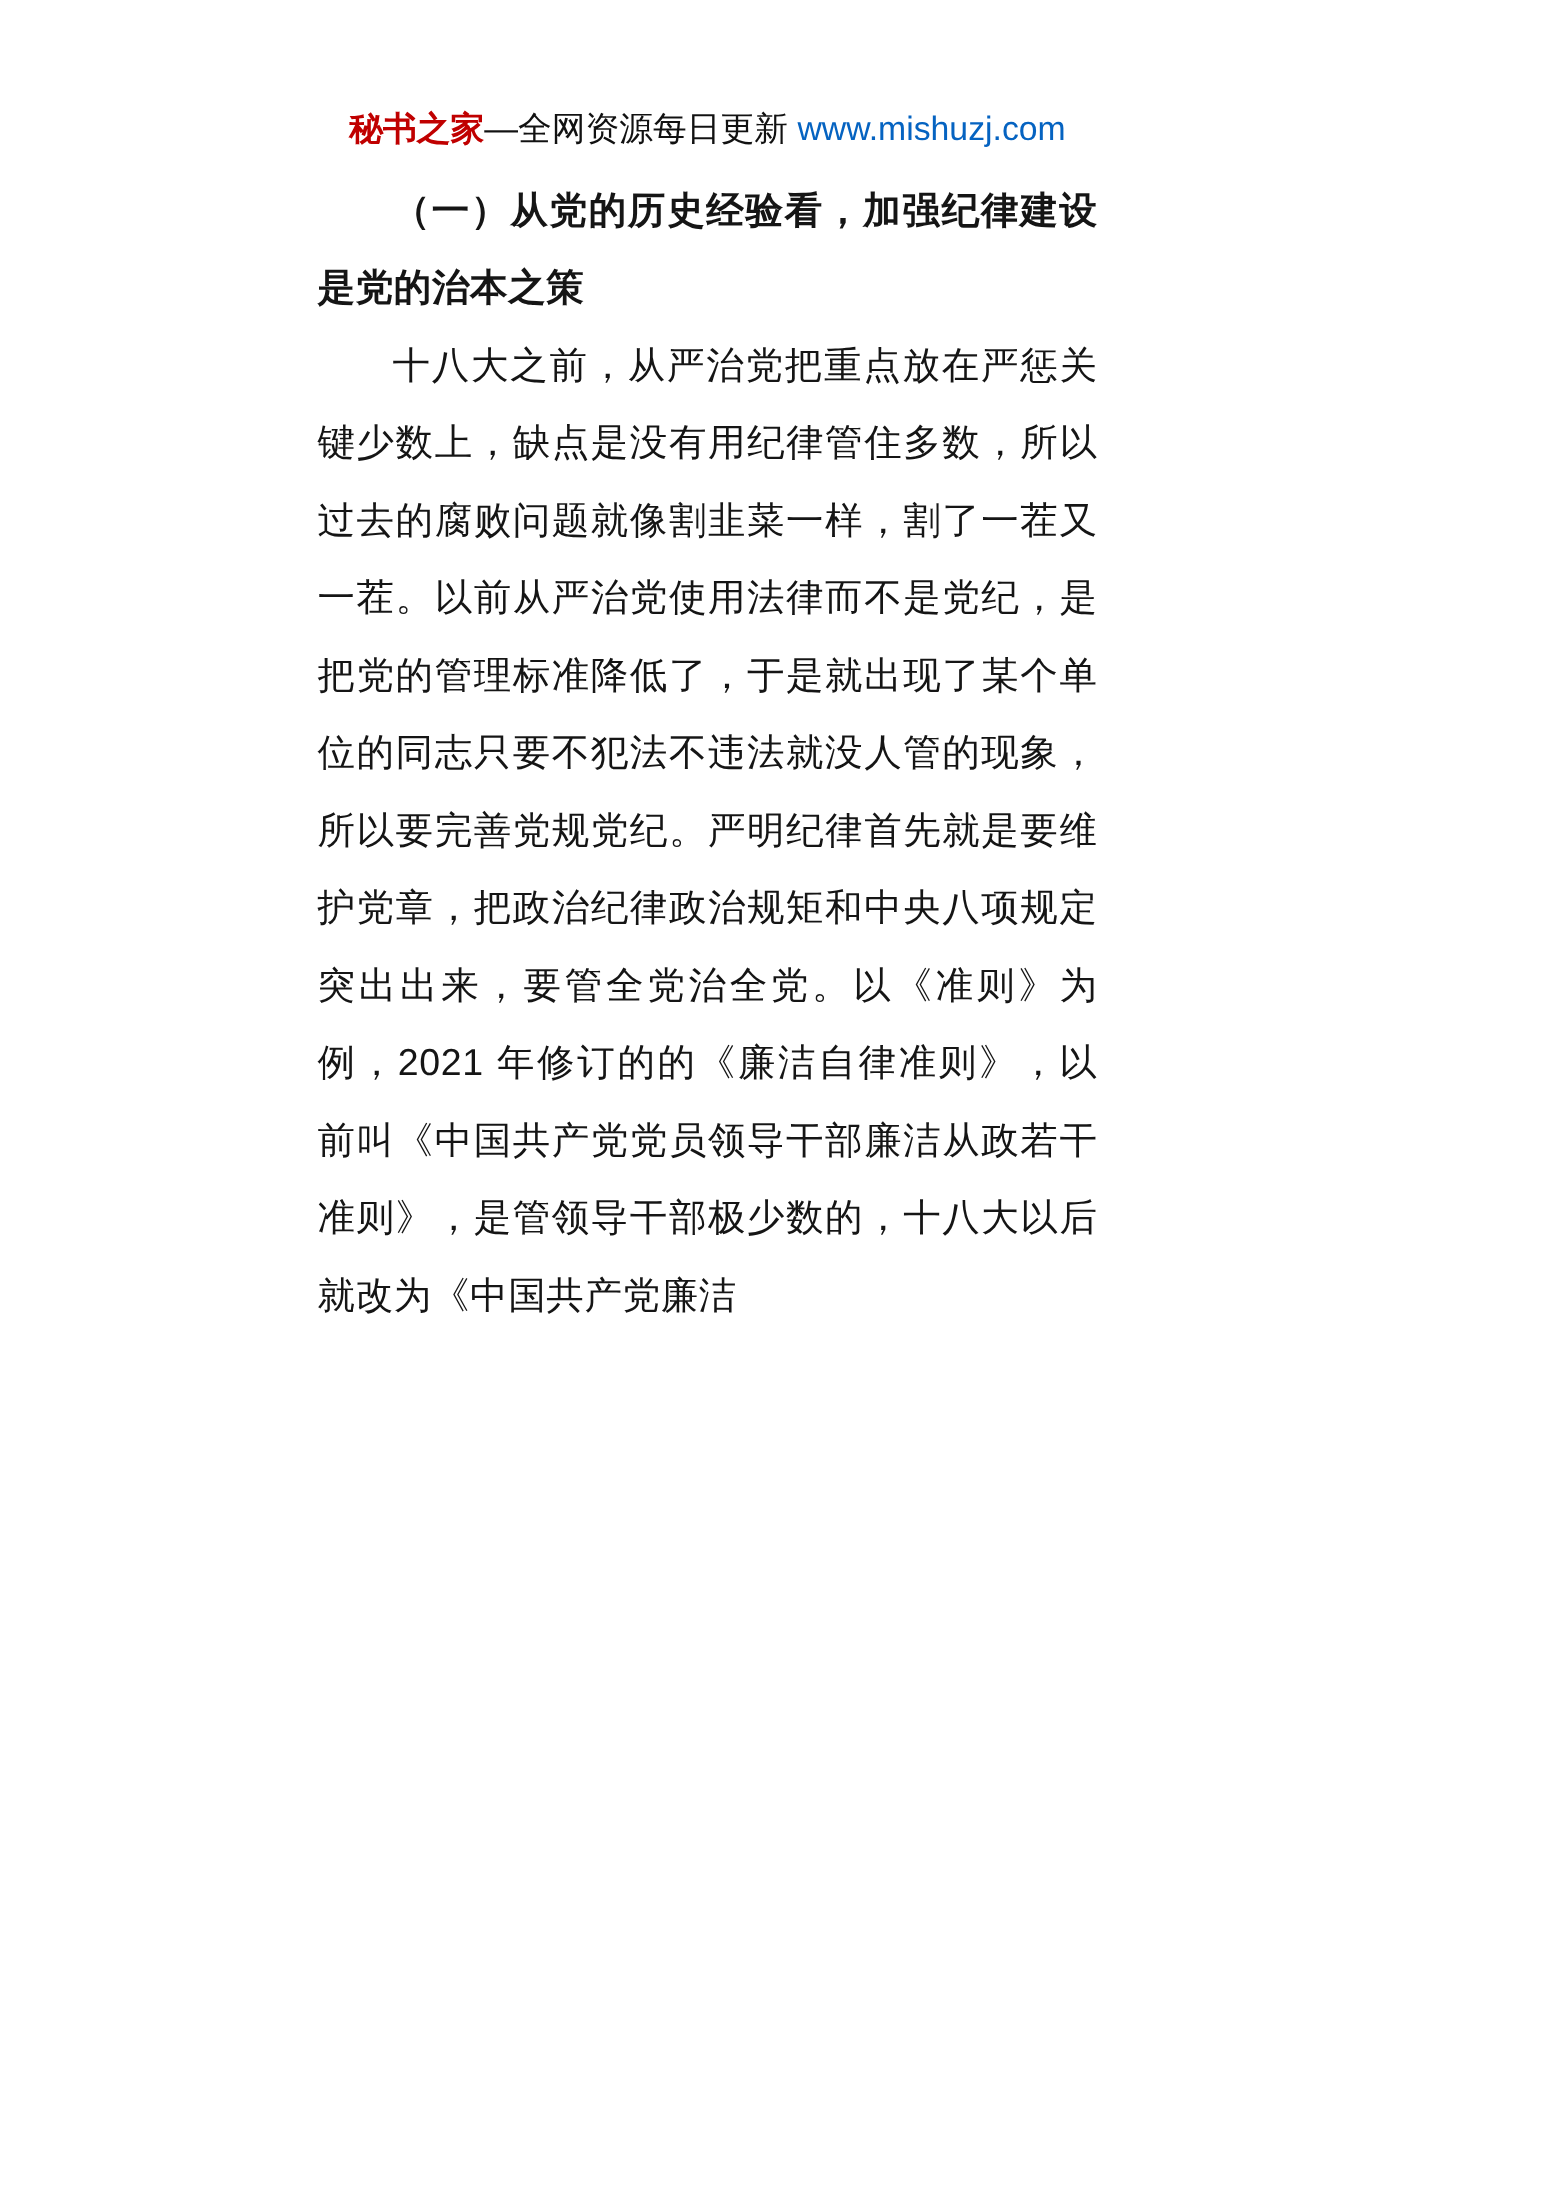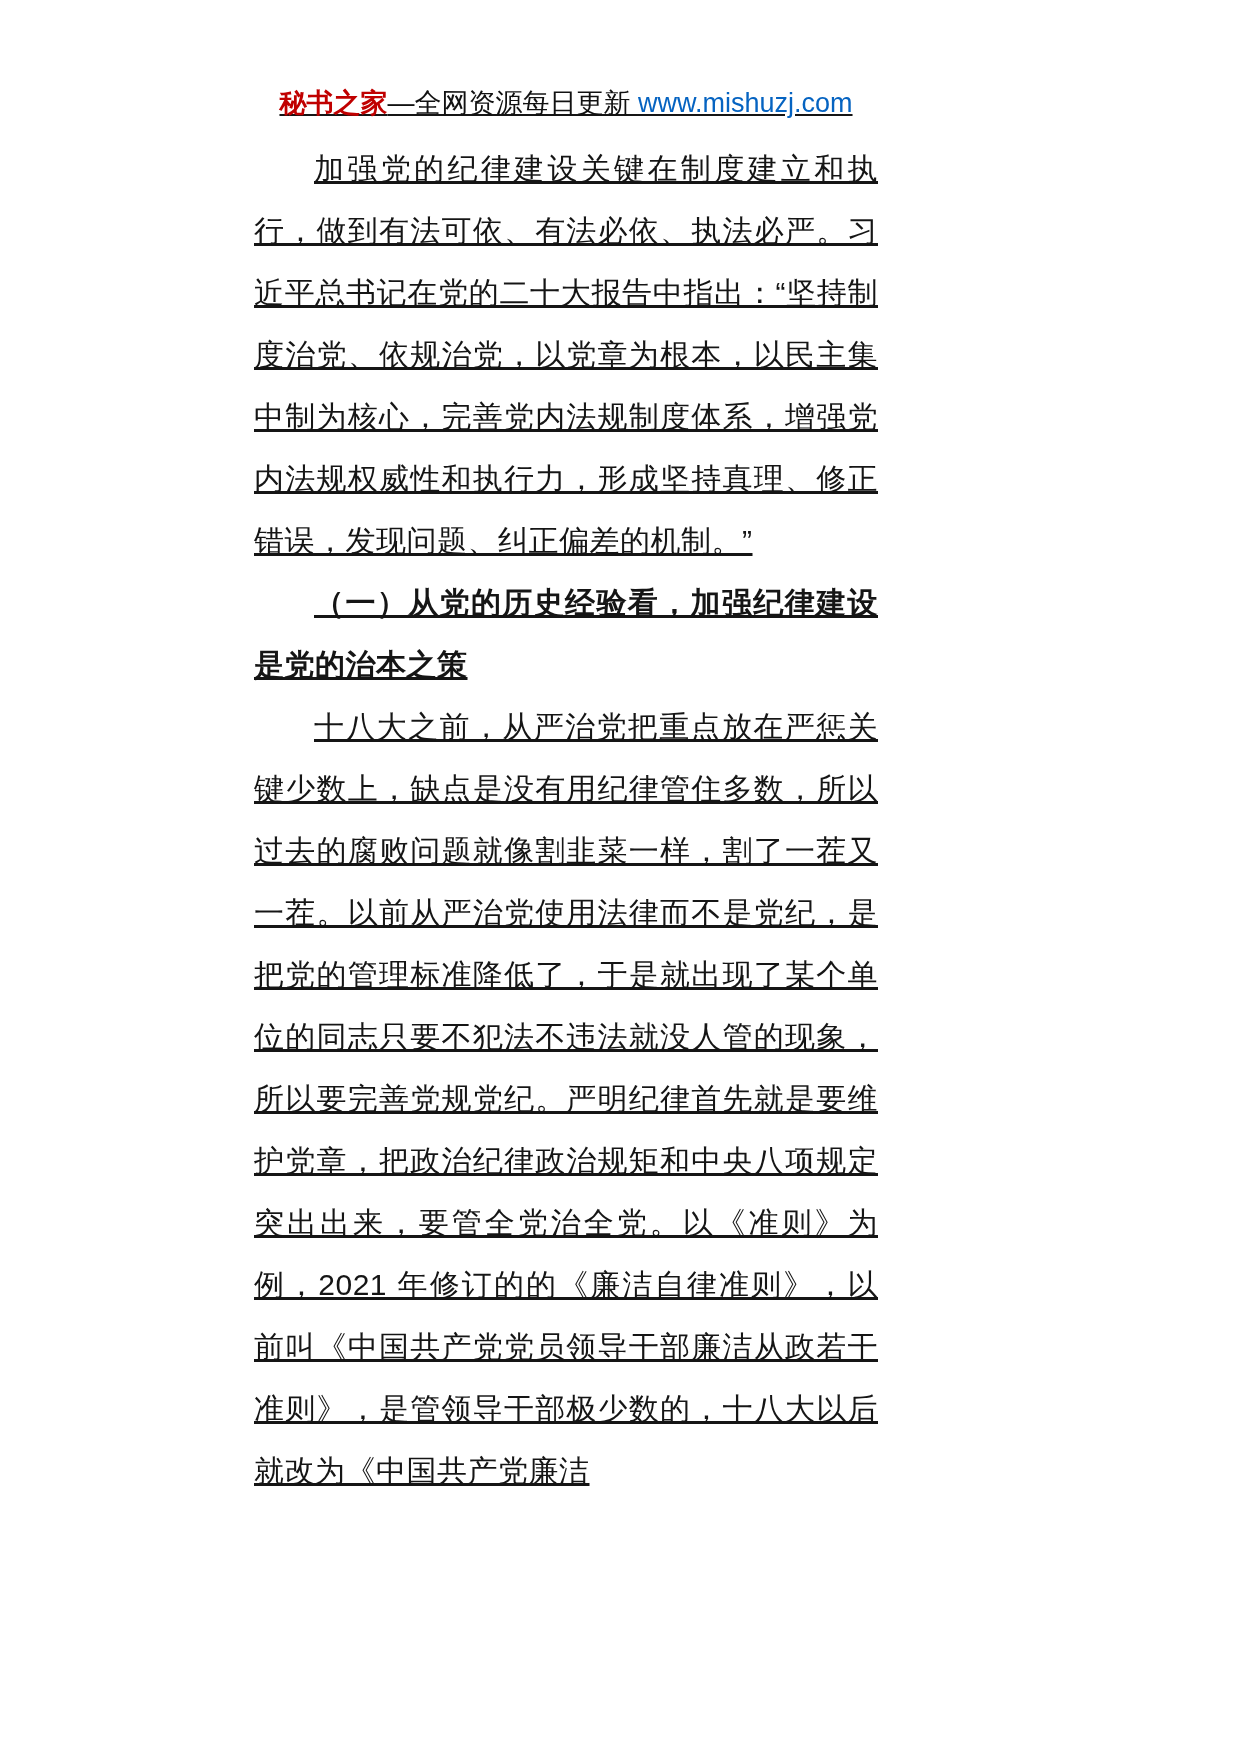--- a/index.html
+++ b/index.html
@@ -11,21 +11,20 @@
     position: relative;
     width: 1072px;
     height: 1754px;
     margin: 0 auto;
     background: #ffffff;
     box-sizing: border-box;
     padding: 82px 278px 40px 170px;
     font-family: "Liberation Sans", "DejaVu Sans", sans-serif;
     color: #151515;
     overflow: hidden;
-    text-decoration: underline;
   }
   .doc-header {
     text-align: center;
     font-size: 27px;
     line-height: 42px;
     margin-bottom: 14px;
     white-space: nowrap;
   }
   .doc-header .brand {
     font-weight: 700;
@@ -58,18 +57,17 @@
 </head>
 <body>
 
 <div class="page">
 
   <div class="doc-header">
     <span class="brand" style="color: rgb(192, 0, 0);">秘书之家</span><span class="tagline">—全网资源每日更新 </span><span class="url" style="color: rgb(5, 99, 193);">www.mishuzj.com</span>
   </div>
 
   <div class="content">
-    <p>加强党的纪律建设关键在制度建立和执行，做到有法可依、有法必依、执法必严。习近平总书记在党的二十大报告中指出：“坚持制度治党、依规治党，以党章为根本，以民主集中制为核心，完善党内法规制度体系，增强党内法规权威性和执行力，形成坚持真理、修正错误，发现问题、纠正偏差的机制。”</p>
     <p class="subheading">（一）从党的历史经验看，加强纪律建设是党的治本之策</p>
     <p>十八大之前，从严治党把重点放在严惩关键少数上，缺点是没有用纪律管住多数，所以过去的腐败问题就像割韭菜一样，割了一茬又一茬。以前从严治党使用法律而不是党纪，是把党的管理标准降低了，于是就出现了某个单位的同志只要不犯法不违法就没人管的现象，所以要完善党规党纪。严明纪律首先就是要维护党章，把政治纪律政治规矩和中央八项规定突出出来，要管全党治全党。以《准则》为例，2021 年修订的的《廉洁自律准则》，以前叫《中国共产党党员领导干部廉洁从政若干准则》，是管领导干部极少数的，十八大以后就改为《中国共产党廉洁</p>
   </div>
 
 </div>
 
 </body></html>

